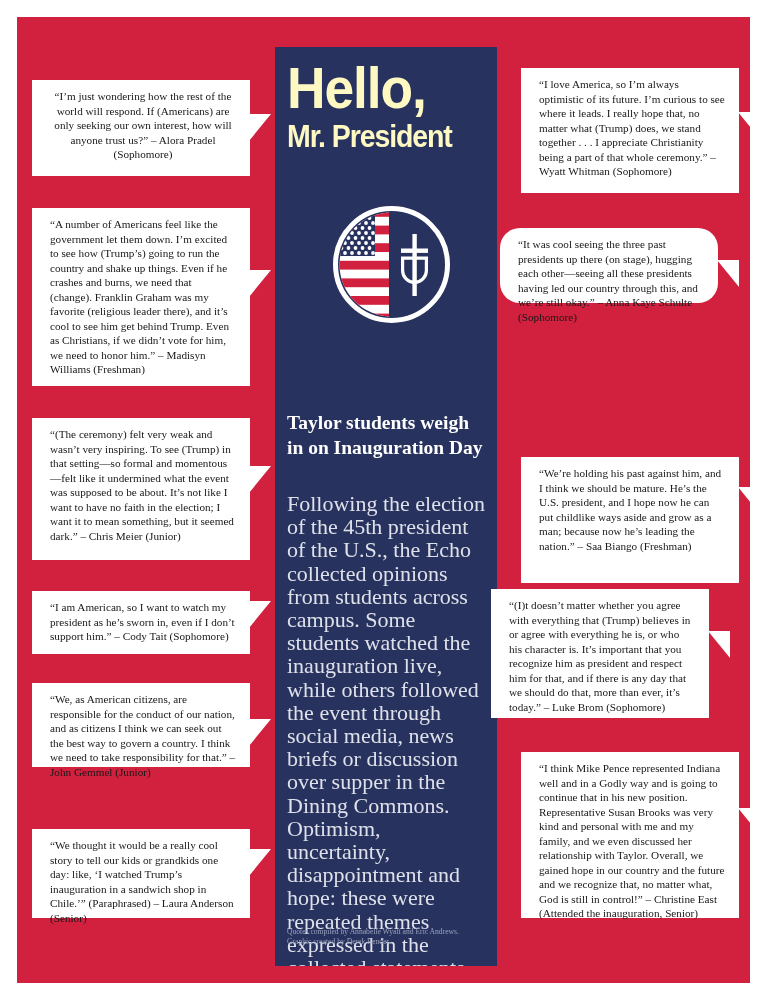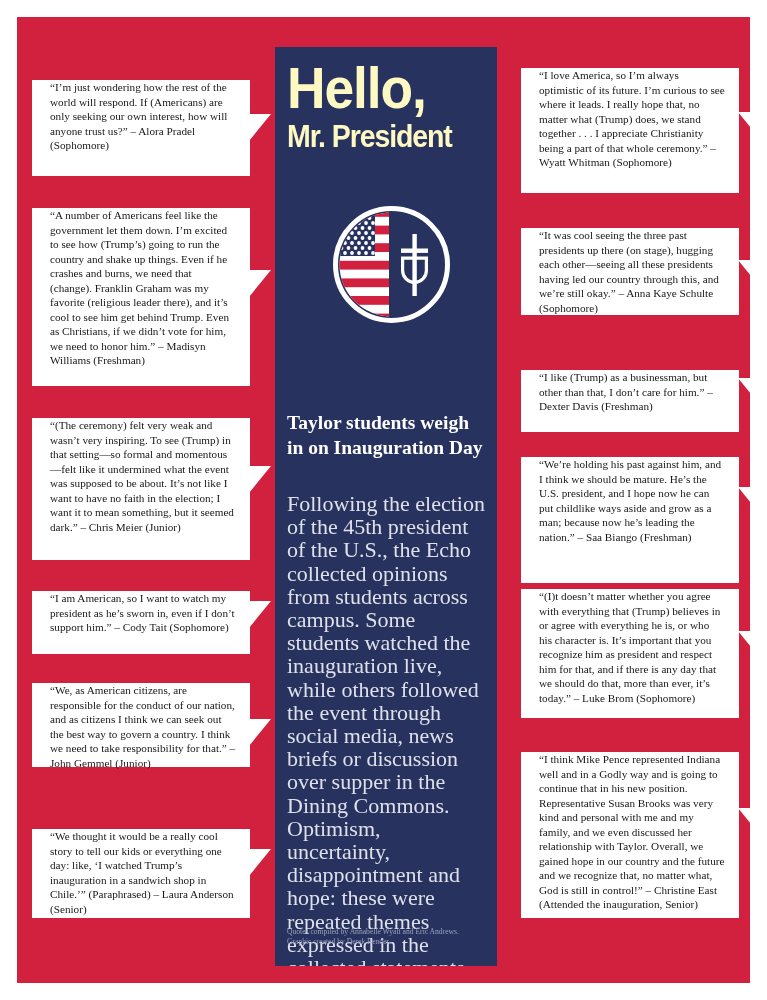--- a/index.html
+++ b/index.html
@@ -102,21 +102,21 @@
     position: absolute;
     background: #ffffff;
     box-sizing: border-box;
     color: #171717;
     font-family: "Liberation Serif", serif;
     font-size: 11.2px;
     line-height: 14.55px;
   }
   .bubble .txt {
     display: block;
-    padding: 0 14px 10px 18px;
+    padding: 9px 14px 10px 18px;
   }
   
   .tail {
     position: absolute;
     width: 22px;
     height: 54px;
     overflow: hidden;
   }
   .tail-left {
     right: -21px;
@@ -255,21 +255,21 @@
     <div id="subhead">Taylor students weigh in on Inauguration Day</div>
 
     <div id="body-copy">Following the election of the 45th president of the U.S., the Echo collected opinions from students across campus. Some students watched the inauguration live, while others followed the event through social media, news briefs or discussion over supper in the Dining Commons. Optimism, uncertainty, disappointment and hope: these were repeated themes expressed in the collected statements, many of which we were unable to print due to space limitations.</div>
 
     <div id="credits">
       <div>Quotes compiled by Annabelle Wyatt and Eric Andrews.</div>
       <div>Graphic created by Derek Bender</div>
     </div>
   </div>
 
-  <div class="bubble" style="left:32px; top:80px; width:218px; height:96px;">
+  <div class="bubble" style="left:32px; top:80px; width:218px; height:96px;text-align:center;">
     <span class="txt">“I’m just wondering how the rest of the world will respond. If (Americans) are only seeking our own interest, how will anyone trust us?” – Alora Pradel (Sophomore)</span>
     <span class="tail tail-left">
         <span class="wedge"></span>
       </span>
   </div>
 
   <div class="bubble" style="left:32px; top:208px; width:218px; height:178px;">
     <span class="txt">“A number of Americans feel like the government let them down. I’m excited to see how (Trump’s) going to run the country and shake up things. Even if he crashes and burns, we need that (change). Franklin Graham was my favorite (religious leader there), and it’s cool to see him get behind Trump. Even as Christians, if we didn’t vote for him, we need to honor him.” – Madisyn Williams (Freshman)</span>
     <span class="tail tail-left" style="top:62px;">
         <span class="wedge"></span>
@@ -291,55 +291,49 @@
   </div>
 
   <div class="bubble" style="left:32px; top:683px; width:218px; height:84px;">
     <span class="txt">“We, as American citizens, are responsible for the conduct of our nation, and as citizens I think we can seek out the best way to govern a country. I think we need to take responsibility for that.” – John Gemmel (Junior)</span>
     <span class="tail tail-left" style="top:36px;">
         <span class="wedge"></span>
       </span>
   </div>
 
   <div class="bubble" style="left:32px; top:829px; width:218px; height:89px;">
-    <span class="txt">“We thought it would be a really cool story to tell our kids or everything one day: like, ‘I watched Trump’s inauguration in a sandwich shop in Chile.’” (Paraphrased) – Laura Anderson (Senior)</span>
+    <span class="txt">“We thought it would be a really cool story to tell our kids or grandkids one day: like, ‘I watched Trump’s inauguration in a sandwich shop in Chile.’” (Paraphrased) – Laura Anderson (Senior)</span>
     <span class="tail tail-left" style="top:20px;">
         <span class="wedge"></span>
       </span>
   </div>
 
   <div class="bubble" style="left:521px; top:68px; width:218px; height:125px;">
     <span class="txt">“I love America, so I’m always optimistic of its future. I’m curious to see where it leads. I really hope that, no matter what (Trump) does, we stand together . . . I appreciate Christianity being a part of that whole ceremony.” – Wyatt Whitman (Sophomore)</span>
     <span class="tail tail-right" style="left:217px; top:44px;">
         <span class="wedge"></span>
       </span>
   </div>
 
-  <div class="bubble" style="left:521px; top:228px; width:218px; height:87px;">
+  <div class="bubble" style="left:500px; top:228px; width:218px; height:75px;border-radius:20px;">
     <span class="txt">“It was cool seeing the three past presidents up there (on stage), hugging each other—seeing all these presidents having led our country through this, and we’re still okay.” – Anna Kaye Schulte (Sophomore)</span>
     <span class="tail tail-right" style="left:217px; top:32px;">
         <span class="wedge"></span>
       </span>
   </div>
 
-  <div class="bubble" style="left:521px; top:370px; width:218px; height:62px;">
-    <span class="txt">“I like (Trump) as a businessman, but other than that, I don’t care for him.” – Dexter Davis (Freshman)</span>
-    <span class="tail tail-right" style="left:217px; top:8px;">
-        <span class="wedge"></span>
-      </span>
-  </div>
 
   <div class="bubble" style="left:521px; top:457px; width:218px; height:126px;">
     <span class="txt">“We’re holding his past against him, and I think we should be mature. He’s the U.S. president, and I hope now he can put childlike ways aside and grow as a man; because now he’s leading the nation.” – Saa Biango (Freshman)</span>
     <span class="tail tail-right" style="left:217px; top:30px;">
         <span class="wedge"></span>
       </span>
   </div>
 
-  <div class="bubble" style="left:521px; top:589px; width:218px; height:129px;">
+  <div class="bubble" style="left:491px; top:589px; width:218px; height:129px;">
     <span class="txt">“(I)t doesn’t matter whether you agree with everything that (Trump) believes in or agree with everything he is, or who his character is. It’s important that you recognize him as president and respect him for that, and if there is any day that we should do that, more than ever, it’s today.” – Luke Brom (Sophomore)</span>
     <span class="tail tail-right" style="left:217px; top:42px;">
         <span class="wedge"></span>
       </span>
   </div>
 
   <div class="bubble" style="left:521px; top:752px; width:218px; height:166px;">
     <span class="txt">“I think Mike Pence represented Indiana well and in a Godly way and is going to continue that in his new position. Representative Susan Brooks was very kind and personal with me and my family, and we even discussed her relationship with Taylor. Overall, we gained hope in our country and the future and we recognize that, no matter what, God is still in control!” – Christine East (Attended the inauguration, Senior)</span>
     <span class="tail tail-right" style="left:217px; top:56px;">
         <span class="wedge"></span>

